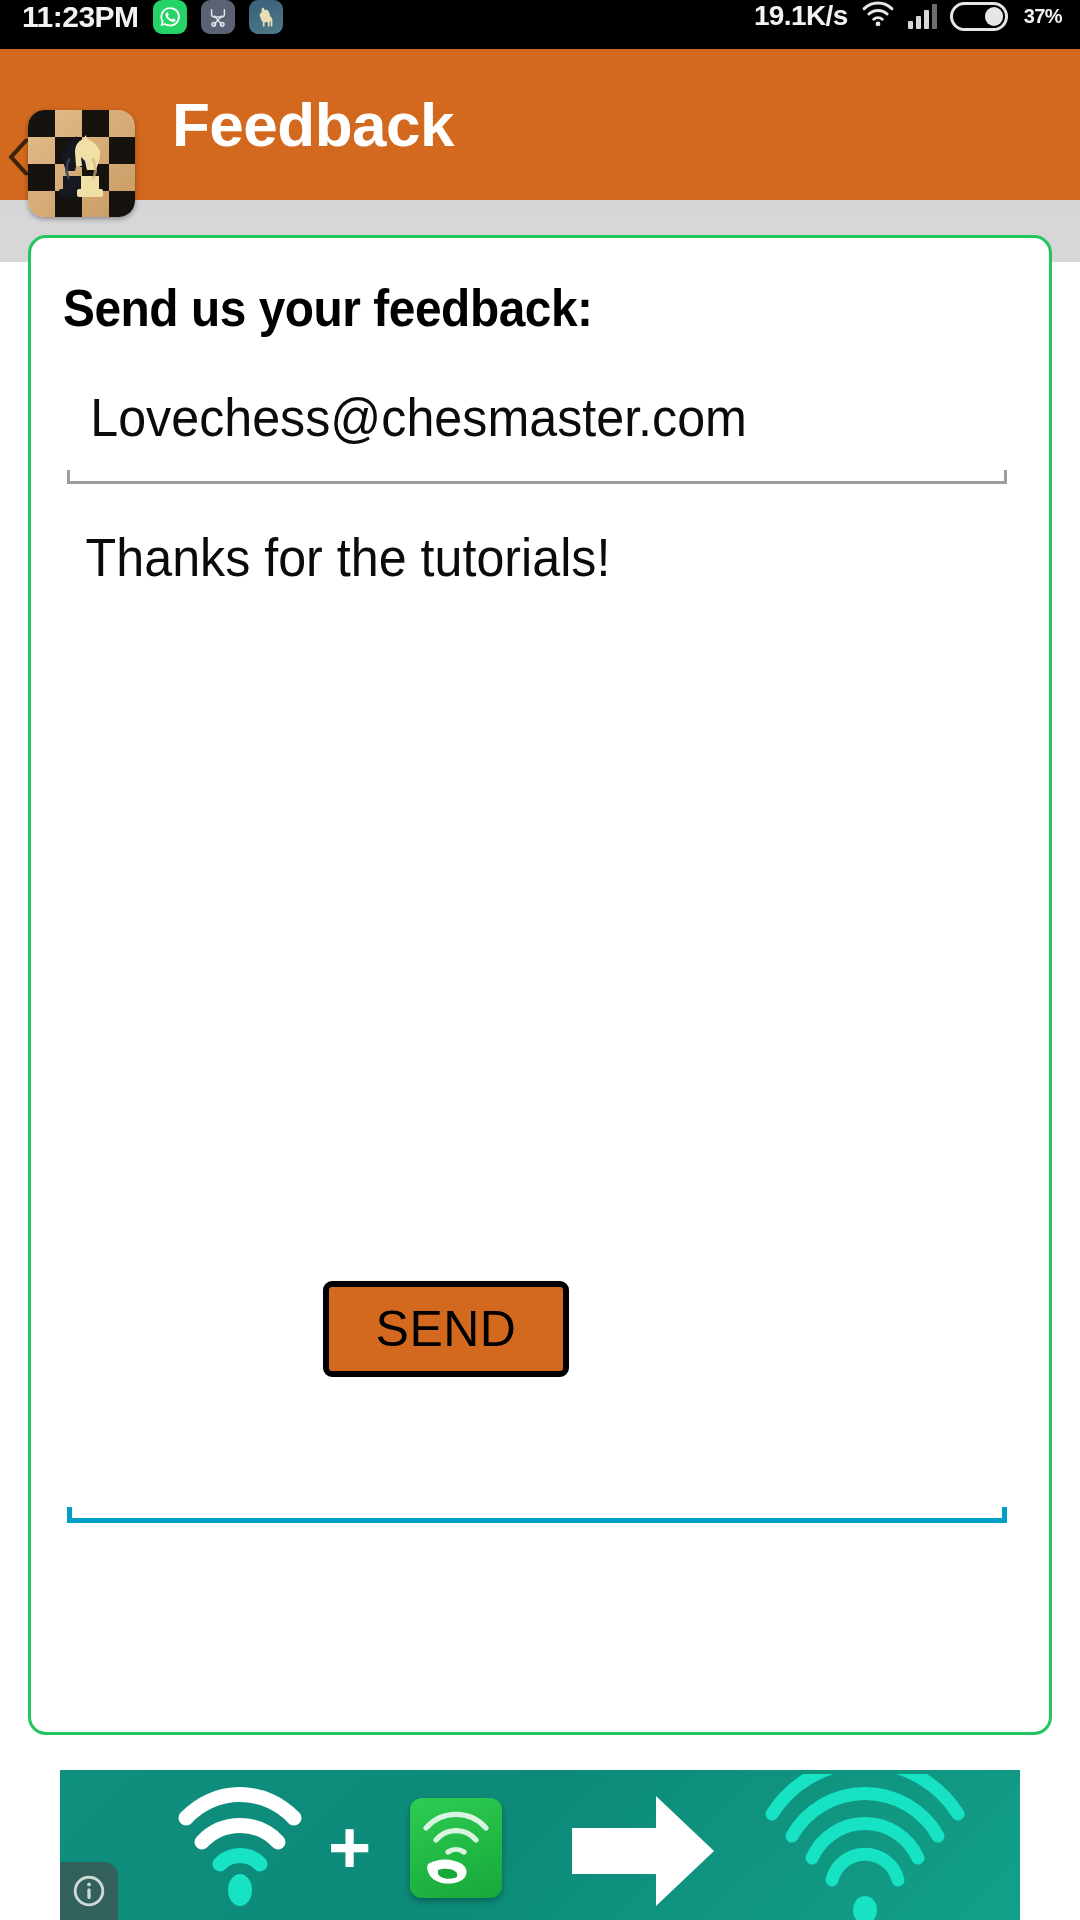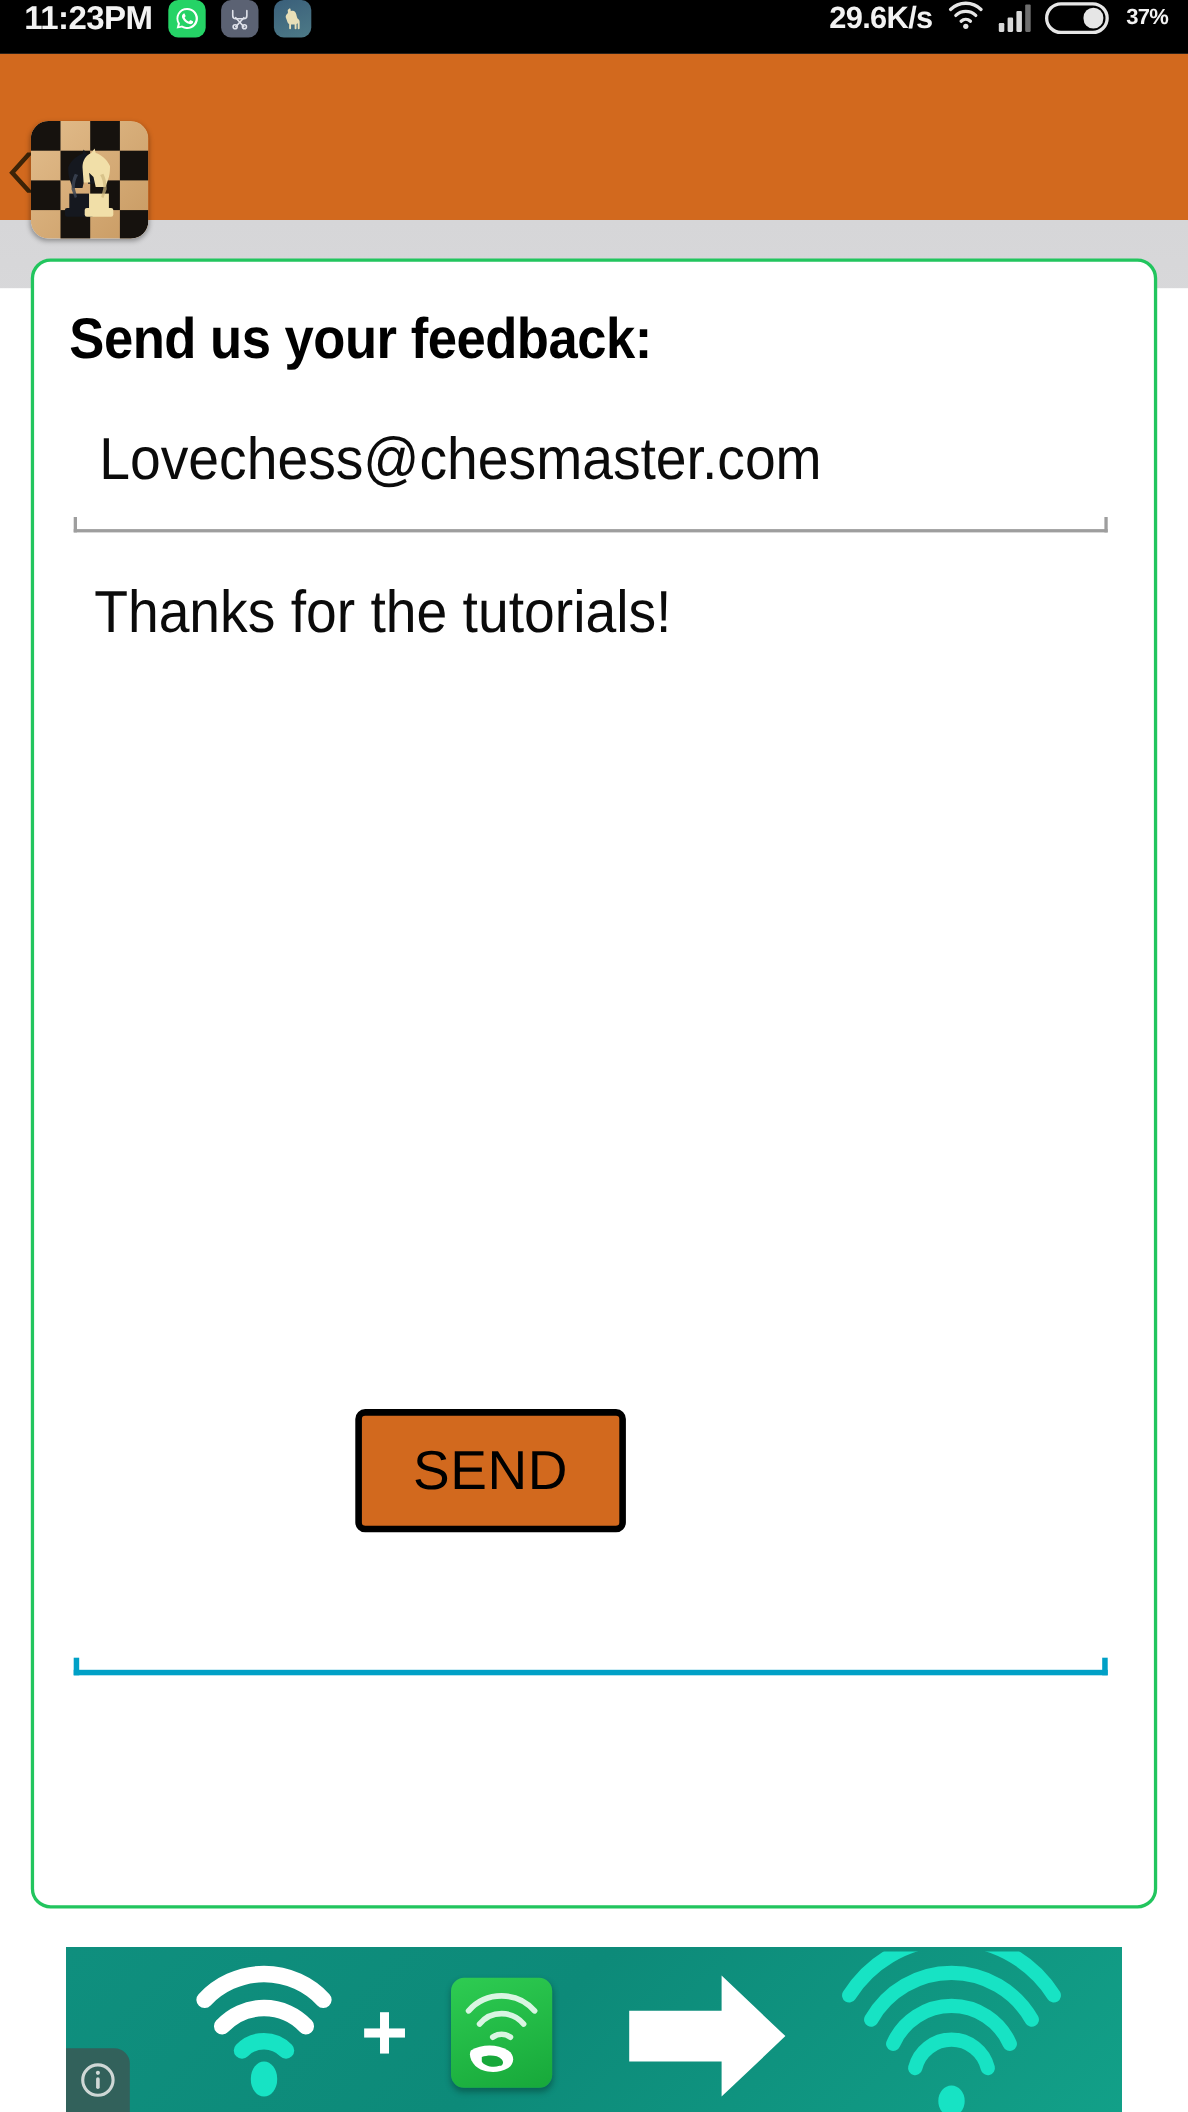--- a/index.html
+++ b/index.html
@@ -243,21 +243,21 @@
     border-left: 5px solid #00A0C6;
     border-right: 5px solid #00A0C6;
   }
 
   
   #send-button {
     position: absolute;
     left: 292px;
     top: 1043px;
     width: 246px;
-    height: 112px;
+    height: 96px;
     box-sizing: border-box;
     background: #D2691E;
     border: 6px solid #000000;
     border-radius: 9px;
     color: #000000;
     font-size: 50px;
     letter-spacing: 0.5px;
     display: flex;
     align-items: center;
     justify-content: center;
@@ -334,21 +334,21 @@
     </span>
 
     <span class="status-app-icon ic-llama">
       <svg width="26" height="26" viewBox="0 0 24 24" aria-hidden="true">
         <path fill="#e8dfb8" d="M9.5 3.2c.4 0 .7.4.8.9l.2 1.6c.5-.3 1.1-.4 1.7-.3 1.4.2 2.4 1.3 2.8 2.7l.7 2.6c.2.8.6 1.3 1.2 1.8.7.6 1 1.3 1 2.2V20a.8.8 0 0 1-1.6 0v-4.2l-1 .6V20a.8.8 0 0 1-1.6 0v-3.2h-3V20a.8.8 0 0 1-1.6 0v-3.4c-.9-.6-1.5-1.5-1.7-2.6L6.3 11c-.2-1 .1-2 .8-2.7l1-1-.2-2.3c0-.6.5-1 .9-1z"></path>
       </svg>
     </span>
   </div>
 
   <div id="status-right">
-    <span id="net-speed">29.6K/s</span>
+    <span id="net-speed">19.1K/s</span>
 
     <span>
       <svg width="34" height="26" viewBox="0 0 24 18" aria-hidden="true">
         <g fill="none" stroke="#e6e6e6" stroke-width="2.1" stroke-linecap="round">
           <path d="M2.2 5.2A14 14 0 0 1 21.8 5.2"></path>
           <path d="M5.6 9A9.4 9.4 0 0 1 18.4 9"></path>
           <path d="M9 12.7a4.5 4.5 0 0 1 6 0"></path>
         </g>
         <circle cx="12" cy="16" r="1.7" fill="#e6e6e6"></circle>
       </svg>
@@ -418,20 +418,21 @@
           <rect x="49" y="79" width="26" height="8" rx="2"></rect>
           <rect x="53" y="66" width="18" height="14"></rect>
         </g>
         <g fill="#cdb77e" opacity=".7">
           <path d="M66 48c2 4 3 9 3 14l-3 8-2-1 2-8c0-5-1-9-3-12z"></path>
         </g>
       </g>
     </svg>
   </span>
 
+  <span id="app-bar-title">Feedback</span>
 </div>
 
 <div id="feedback-card">
 
   <div id="card-title">Send us your feedback:</div>
 
   <div id="email-field">
     <div id="email-value" class="nowrap">Lovechess@chesmaster.com</div>
     <div id="email-underline"></div>
   </div>

